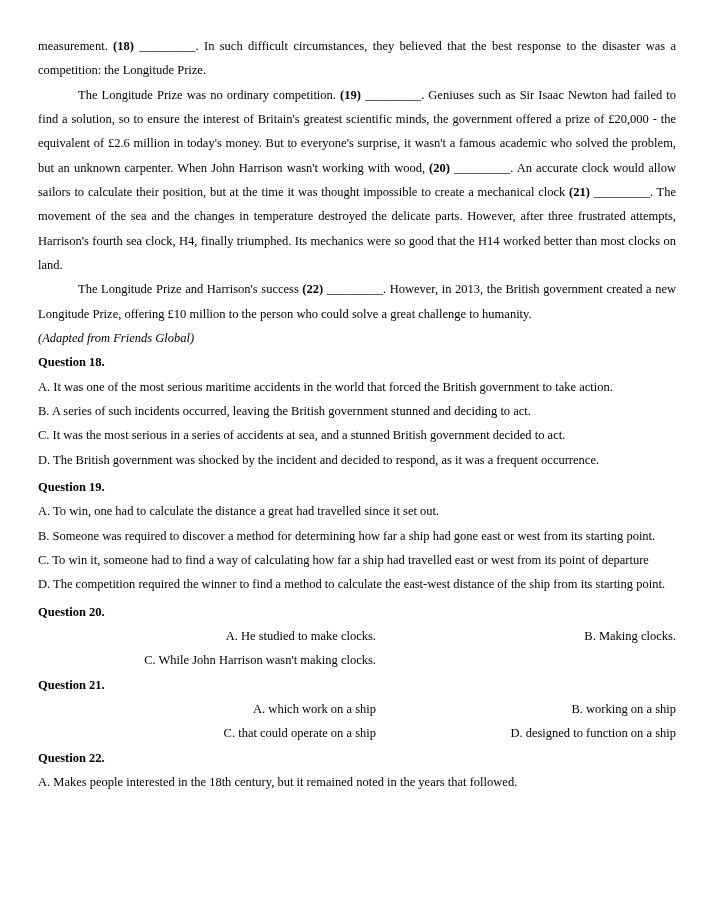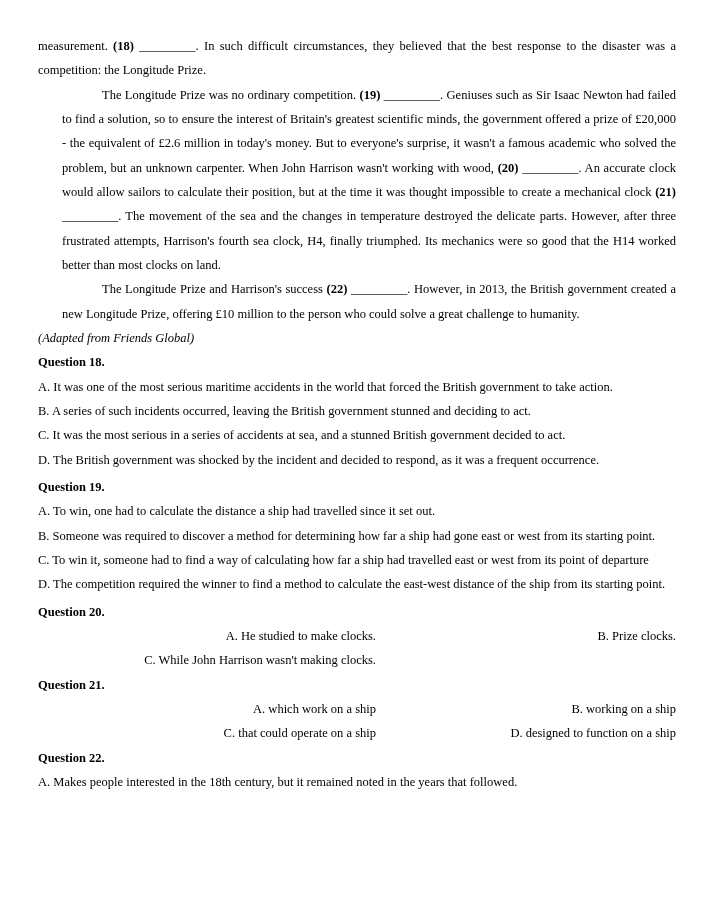--- a/index.html
+++ b/index.html
@@ -21,21 +21,20 @@
     padding: 34px 38px 0 38px;
     font-size: 12.5px;
     line-height: 24.33px;
   }
   .para {
     margin: 0;
     text-align: justify;
   }
   .para.indent {
     text-indent: 40px;
-    margin-left: 24px;
   }
   .seg-b { font-weight: bold; }
   .seg-i { font-style: italic; margin-top: 12px; }
   .q-heading {
     margin: 0;
     font-weight: bold;
     text-align: left;
   }
   .option {
     margin: 0;
@@ -67,31 +66,31 @@
   <section class="question">
     <p class="q-heading">Question 18.</p>
     <p class="option">A. It was one of the most serious maritime accidents in the world that forced the British government to take action.</p>
     <p class="option">B. A series of such incidents occurred, leaving the British government stunned and deciding to act.</p>
     <p class="option">C. It was the most serious in a series of accidents at sea, and a stunned British government decided to act.</p>
     <p class="option">D. The British government was shocked by the incident and decided to respond, as it was a frequent occurrence.</p>
   </section>
 
   <section class="question gap">
     <p class="q-heading">Question 19.</p>
-    <p class="option">A. To win, one had to calculate the distance a ship had travelled since it set out.</p>
+    <p class="option">A. To win, one had to calculate the distance a great had travelled since it set out.</p>
     <p class="option">B. Someone was required to discover a method for determining how far a ship had gone east or west from its starting point.</p>
     <p class="option">C. To win it, someone had to find a way of calculating how far a ship had travelled east or west from its point of departure</p>
     <p class="option">D. The competition required the winner to find a method to calculate the east-west distance of the ship from its starting point.</p>
   </section>
 
   <section class="question gap">
     <p class="q-heading">Question 20.</p>
     <div class="opt-row">
       <p class="option">A. He studied to make clocks.</p>
-      <p class="option">B. Prize clocks.</p>
+      <p class="option">B. Making clocks.</p>
     </div>
     <div class="opt-row">
       <p class="option">C. While John Harrison wasn't making clocks.</p>
     </div>
   </section>
 
   <section class="question">
     <p class="q-heading">Question 21.</p>
     <div class="opt-row">
       <p class="option">A. which work on a ship</p>

